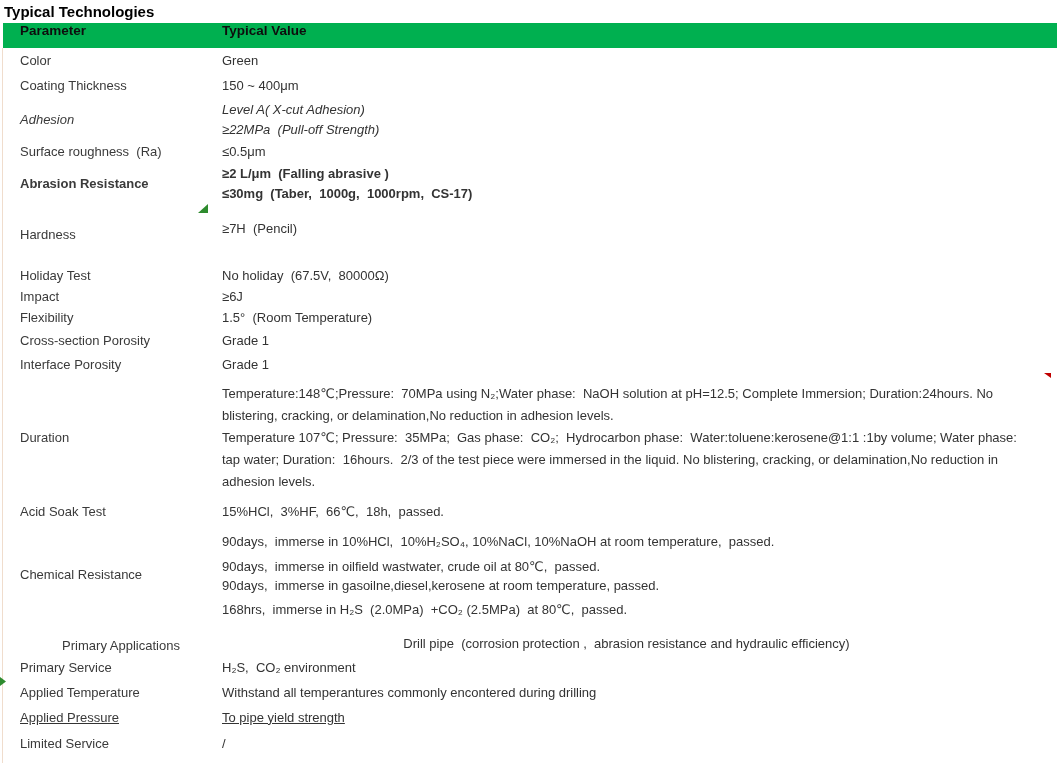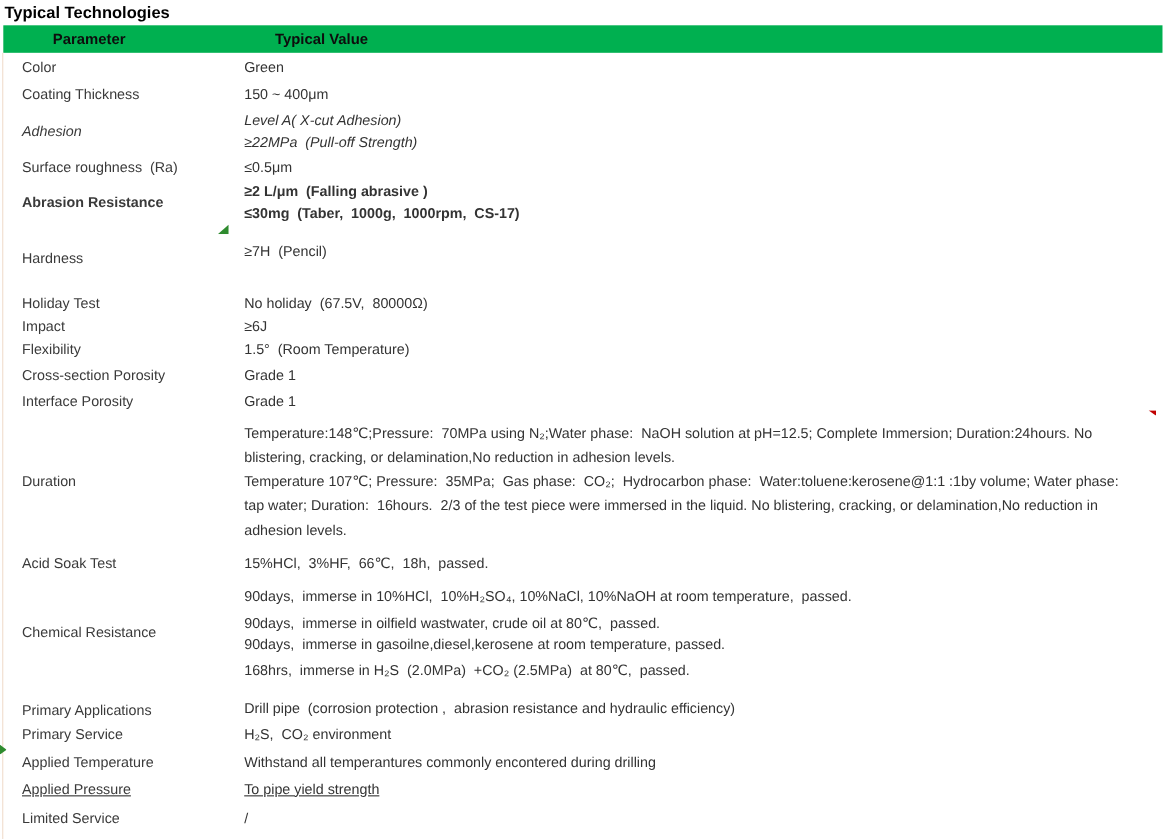--- a/index.html
+++ b/index.html
@@ -7,21 +7,21 @@
     width:1057px;height:763px;position:relative;background:#ffffff;
     font-family:"Liberation Sans","DejaVu Sans",sans-serif;
     font-size:13px;color:#333333;overflow:hidden;
   }
   .page-title{
     font-weight:bold;color:#000000;font-size:15px;
     padding:3px 0 0 4px;height:20px;line-height:18px;
   }
   .table-header{
     margin-left:3px;height:25px;background:#00B050;
-    display:flex;align-items:center;font-weight:bold;color:#0d0d0d;font-size:13.5px;padding-left:28px;
+    display:flex;font-weight:bold;color:#0d0d0d;font-size:13.5px;
   }
   .table-header .hcol1{width:202px;padding-left:17px;flex:none;}
   .table-header .hcol2{flex:1;}
   .left-rule{
     position:absolute;left:2px;top:48px;bottom:0;width:1px;background:#f0ddcd;
   }
   #table-body{display:flex;flex-direction:column;}
   .row{display:flex;align-items:center;}
   .param{
     width:202px;padding-left:20px;flex:none;color:#3a3a3a;white-space:pre-wrap;
@@ -43,21 +43,21 @@
   .row:nth-child(10){height:23px;}
   .row:nth-child(11){height:25px;}
   .row:nth-child(12){height:121px;}
   .row:nth-child(12) .vline{line-height:22px;}
   .row:nth-child(13){height:27px;}
   .row:nth-child(14){height:100px;}
   .row:nth-child(14) .vline{line-height:19px;}
   .row:nth-child(14) .vline:nth-child(1){margin-bottom:6px;}
   .row:nth-child(14) .vline:nth-child(3){margin-bottom:5px;}
   .row:nth-child(15){height:31px;align-items:flex-end;}
-  .row:nth-child(15) .param,.row:nth-child(15) .value{padding-bottom:2px;}
+  .row:nth-child(15) .param,.row:nth-child(15) .value{padding-bottom:2px;text-align:center;}
   .row:nth-child(16){height:24px;}
   .row:nth-child(17){height:25px;}
   .row:nth-child(18){height:25px;text-decoration:underline;}
   .row:nth-child(19){height:28px;}
   
   .marker-green-arrow{
     position:absolute;left:198px;top:204px;width:10px;height:9px;background:#2E8B2E;
     clip-path:polygon(100% 0,100% 100%,0 100%);
   }
   .marker-red-corner{

